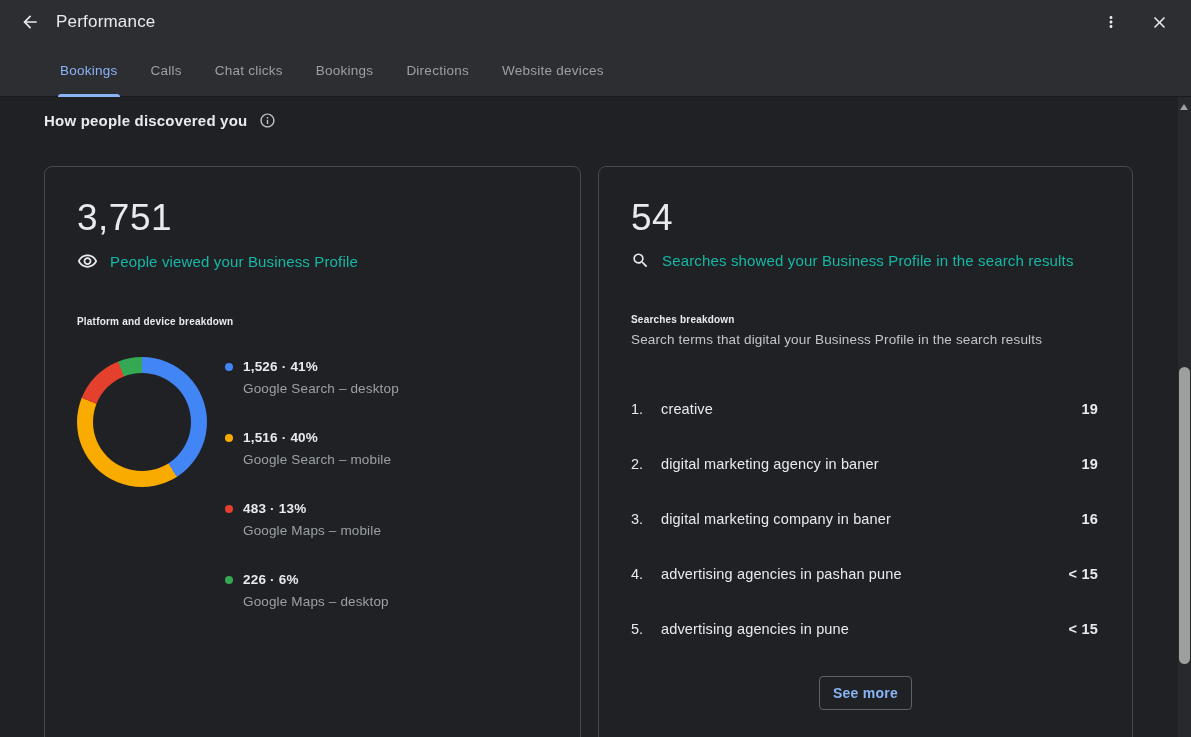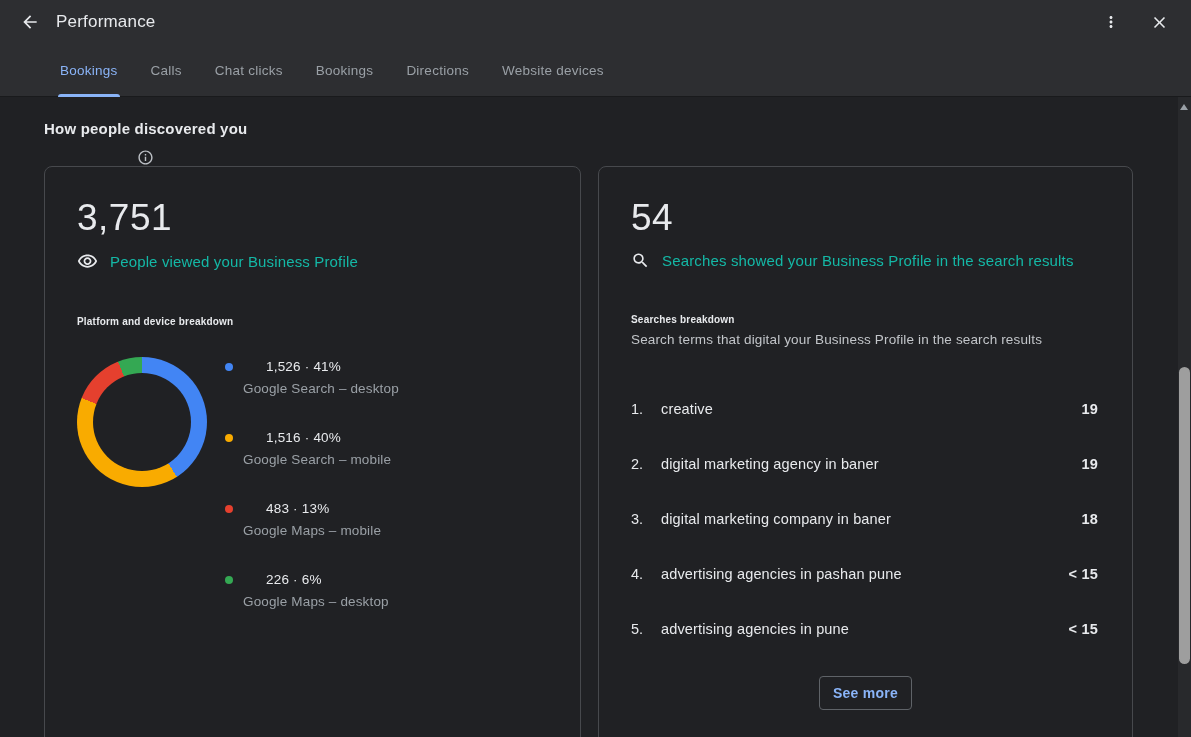--- a/index.html
+++ b/index.html
@@ -30,22 +30,22 @@
     position:relative; height:37px; font-size:13.5px; letter-spacing:.25px;
     color:#9aa0a6; cursor:pointer; font-weight:500; padding-top:3px;
   }
   .tab.active { color:#8ab4f8; }
   .tab.active .tab-underline {
     position:absolute; left:-2px; right:-2px; bottom:0; height:3px;
     background:#8ab4f8; border-radius:3px 3px 0 0;
   }
   
   .section-head {
-    position:absolute; left:44px; top:120px;
-    display:flex; align-items:center; gap:12px;flex-direction:column;
+    position:absolute; left:44px; top:112px;
+    display:flex; align-items:center; gap:12px;
   }
   .section-title { font-size:15px; font-weight:700; letter-spacing:.2px; color:#e8eaed; }
   
   .card {
     position:absolute; top:166px; height:660px;
     background:#202124; border:1px solid #47494d; border-radius:8px;
   }
   .card-left  { left:44px;  width:537px; }
   .card-right { left:598px; width:535px; }
   .big-number { margin:30px 0 0 32px; font-size:37px; font-weight:400; color:#e8eaed; letter-spacing:.5px; }
@@ -53,21 +53,21 @@
   .breakdown-title { margin:44px 0 0 32px; font-size:10px; font-weight:700; color:#e8eaed; letter-spacing:.2px; }
   .breakdown-sub { margin:7px 0 0 32px; font-size:13.5px; color:#c2c5c9; letter-spacing:.15px; }
   
   .chart-row { margin:30px 0 0 32px; display:flex; align-items:flex-start; }
   .donut { width:130px; height:130px; border-radius:50%; position:relative; flex:none; }
   .donut-hole { position:absolute; inset:16px; border-radius:50%; background:#202124; }
   .legend { margin-left:18px; padding-top:2px; }
   .legend-item { margin-bottom:34px; }
   .legend-value-row { display:flex; align-items:center; gap:10px; }
   .legend-dot { width:8px; height:8px; border-radius:50%; flex:none; }
-  .legend-value { font-size:13.5px; font-weight:400; color:#e8eaed; letter-spacing:.2px;margin-left:23px; }
+  .legend-value { font-size:13.5px; font-weight:700; color:#e8eaed; letter-spacing:.2px; }
   .legend-label { margin-top:7px; margin-left:18px; font-size:13.5px; color:#9aa0a6; letter-spacing:.15px; }
   
   .search-list { margin:54px 34px 0 32px; }
   .search-row { display:flex; align-items:baseline; margin-bottom:39px; font-size:14.5px; }
   .search-rank { width:30px; color:#e8eaed; }
   .search-term { flex:1; color:#e8eaed; letter-spacing:.15px; }
   .search-value { font-weight:700; color:#e8eaed; letter-spacing:.2px; }
   .see-more-btn {
     display:block; margin:14px auto 0 auto;
     background:transparent; border:1px solid #5f6368; border-radius:4px;
@@ -209,21 +209,21 @@
       <span class="search-value">19</span>
     </div>
     <div class="search-row">
       <span class="search-rank">2.</span>
       <span class="search-term">digital marketing agency in baner</span>
       <span class="search-value">19</span>
     </div>
     <div class="search-row">
       <span class="search-rank">3.</span>
       <span class="search-term">digital marketing company in baner</span>
-      <span class="search-value">18</span>
+      <span class="search-value">16</span>
     </div>
     <div class="search-row">
       <span class="search-rank">4.</span>
       <span class="search-term">advertising agencies in pashan pune</span>
       <span class="search-value">&lt; 15</span>
     </div>
     <div class="search-row">
       <span class="search-rank">5.</span>
       <span class="search-term">advertising agencies in pune</span>
       <span class="search-value">&lt; 15</span>

